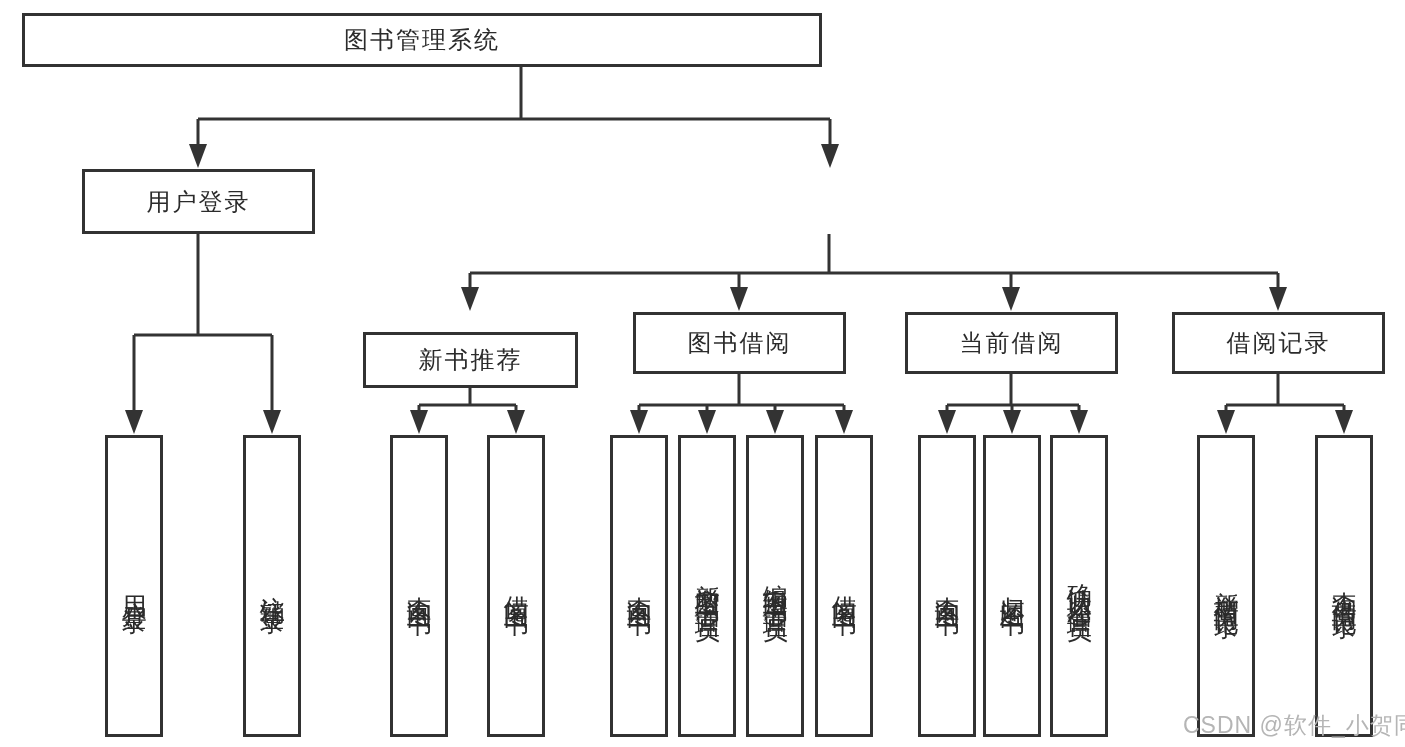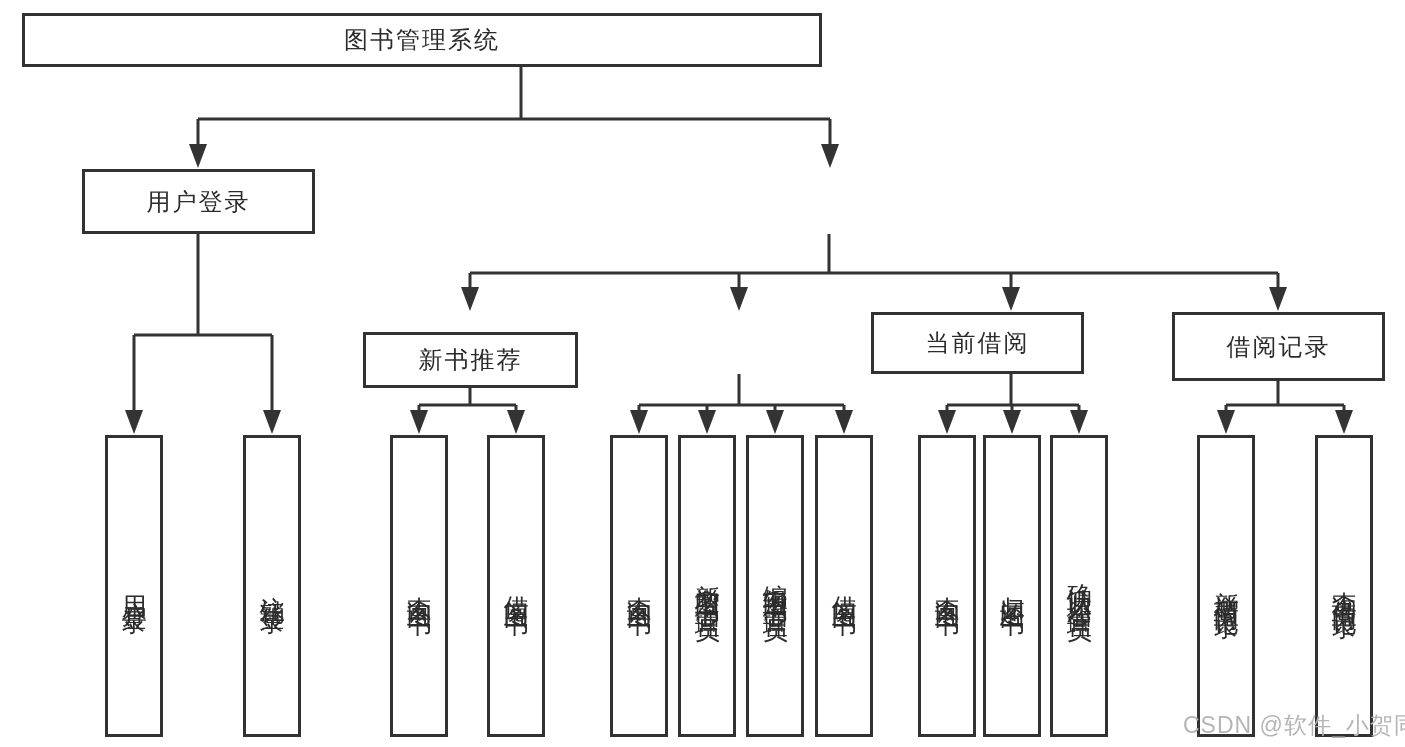--- a/index.html
+++ b/index.html
@@ -29,22 +29,22 @@
     text-orientation:mixed;
     font-size:25px;
     letter-spacing:5px;
     line-height:1.1;
   }
   .b-root{left:22px;top:13px;width:800px;height:54px;}
   .b-l2a{left:82px;top:169px;width:233px;height:65px;}
   .b-l2b{left:712px;top:169px;width:233px;height:65px;}
   .b-g0{left:363px;top:332px;width:215px;height:56px;}
   .b-g1{left:633px;top:312px;width:213px;height:62px;}
-  .b-g2{left:871px;top:312px;width:213px;height:62px;}
-  .b-g3{left:1172px;top:312px;width:213px;height:69px;}
+  .b-g2{left:905px;top:312px;width:213px;height:62px;}
+  .b-g3{left:1172px;top:312px;width:213px;height:62px;}
   .l0{left:105px}.l1{left:243px}
   .l2{left:390px}.l3{left:487px}
   .l4{left:610px}.l5{left:678px}.l6{left:746px}.l7{left:815px}
   .l8{left:918px}.l9{left:983px}.l10{left:1050px}
   .l11{left:1197px}.l12{left:1315px}
   .watermark{
     position:absolute;
     left:1183px;top:710px;
     z-index:5;
     font-size:23px;
@@ -92,20 +92,21 @@
       <use href="#tri" x="1226" y="434"></use>
         <use href="#tri" x="1344" y="434"></use>
     </g>
   </svg>
 
   <div class="box h b-root">图书管理系统</div>
 
   <div class="box h b-l2a">用户登录</div>
 
   <div class="box h b-g0">新书推荐</div>
+  <div class="box h b-g1">图书借阅</div>
   <div class="box h b-g2">当前借阅</div>
   <div class="box h b-g3">借阅记录</div>
 
   <div class="box lf l0">用户登录</div>
   <div class="box lf l1">注销登录</div>
 
   <div class="box lf l2">查询图书</div>
   <div class="box lf l3">借阅图书</div>
 
   <div class="box lf l4">查询图书</div>

